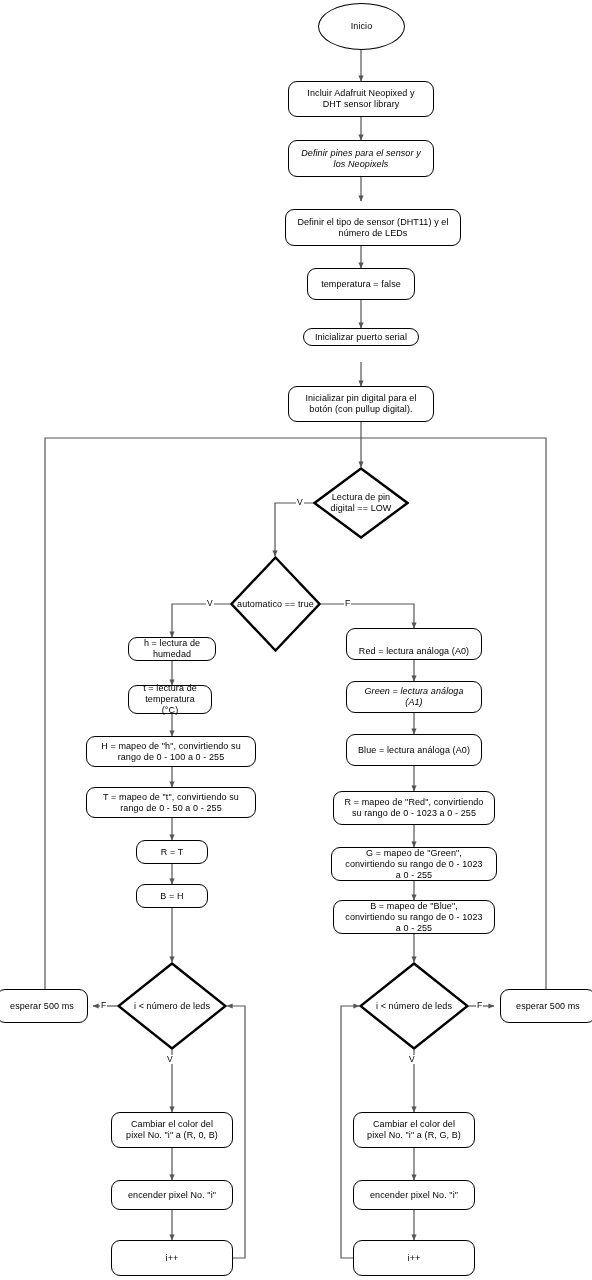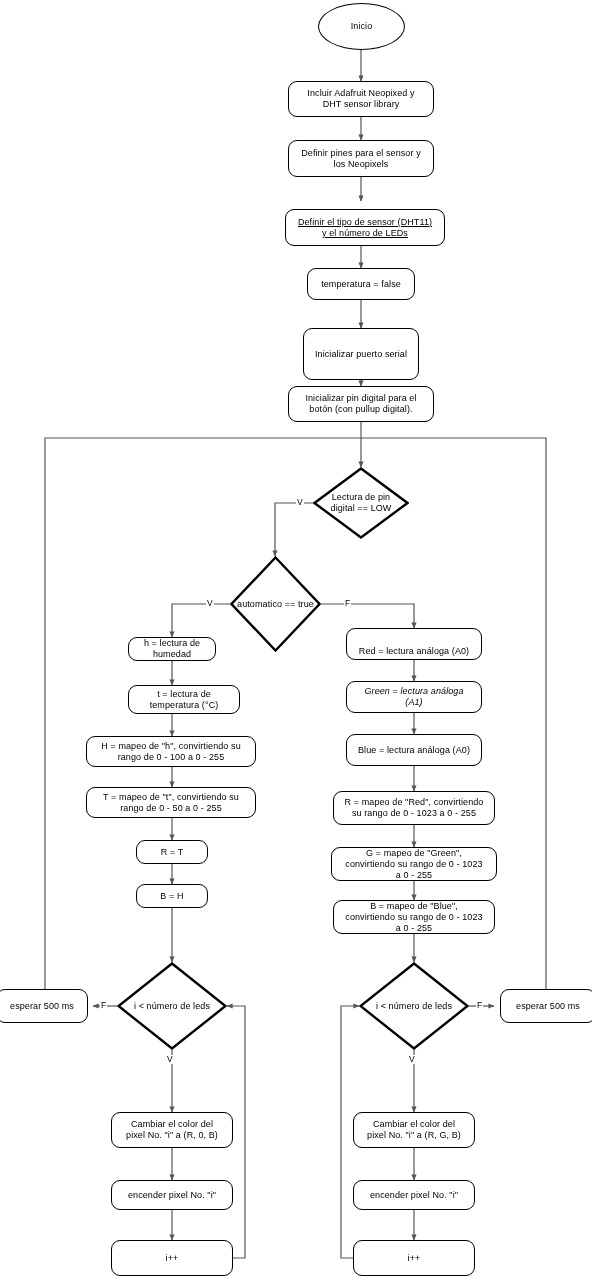--- a/index.html
+++ b/index.html
@@ -137,33 +137,33 @@
   </svg>
 
   <div class="node term" style="left:318px; top:3px; width:87px; height:47px;">
     <span>Inicio</span>
   </div>
 
   <div class="node proc" style="left:288px; top:81px; width:146px; height:36px;">
     <span>Incluir Adafruit Neopixed y DHT sensor library</span>
   </div>
 
-  <div class="node proc" style="left:288px; top:140px; width:146px; height:37px;">
+  <div class="node proc" style="left:288px; top:140px; width:146px; height:37px;font-style:italic;">
     <span>Definir pines para el sensor y los Neopixels</span>
   </div>
 
-  <div class="node proc" style="left:285px; top:209px; width:160px; height:37px;text-decoration:underline;">
+  <div class="node proc" style="left:285px; top:209px; width:176px; height:37px;">
     <span>Definir el tipo de sensor (DHT11) y el número de LEDs</span>
   </div>
 
   <div class="node proc" style="left:307px; top:268px; width:108px; height:32px;">
     <span>temperatura = false</span>
   </div>
 
-  <div class="node proc" style="left:303px; top:328px; width:116px; height:52px;">
+  <div class="node proc" style="left:303px; top:328px; width:116px; height:18px;">
     <span>Inicializar puerto serial</span>
   </div>
 
   <div class="node proc" style="left:288px; top:386px; width:146px; height:36px;">
     <span>Inicializar pin digital para el botón (con pullup digital).</span>
   </div>
 
   <div class="node dec" style="left:230px; top:556px; width:91px; height:96px;">
     <svg class="dec-shape" viewBox="0 0 91 96" preserveAspectRatio="none">
       <polygon points="45.5,1.5 89.5,48 45.5,94.5 1.5,48" fill="#ffffff" stroke="#000000" stroke-width="2.4"></polygon>
@@ -175,21 +175,21 @@
     <svg class="dec-shape" viewBox="0 0 96 72" preserveAspectRatio="none">
       <polygon points="48,1.5 94.5,36 48,70.5 1.5,36" fill="#ffffff" stroke="#000000" stroke-width="2.4"></polygon>
     </svg>
     <span class="dec-text">Lectura de pin digital == LOW</span>
   </div>
 
   <div class="node proc" style="left:128px; top:637px; width:88px; height:24px;">
     <span>h = lectura de humedad</span>
   </div>
 
-  <div class="node proc" style="left:128px; top:685px; width:112px; height:29px;">
+  <div class="node proc" style="left:128px; top:685px; width:84px; height:29px;">
     <span>t = lectura de temperatura (°C)</span>
   </div>
 
   <div class="node proc" style="left:86px; top:736px; width:170px; height:31px;">
     <span>H = mapeo de "h", convirtiendo su rango de 0 - 100 a 0 - 255</span>
   </div>
 
   <div class="node proc" style="left:86px; top:787px; width:170px; height:31px;">
     <span>T = mapeo de "t", convirtiendo su rango de 0 - 50 a 0 - 255</span>
   </div>

